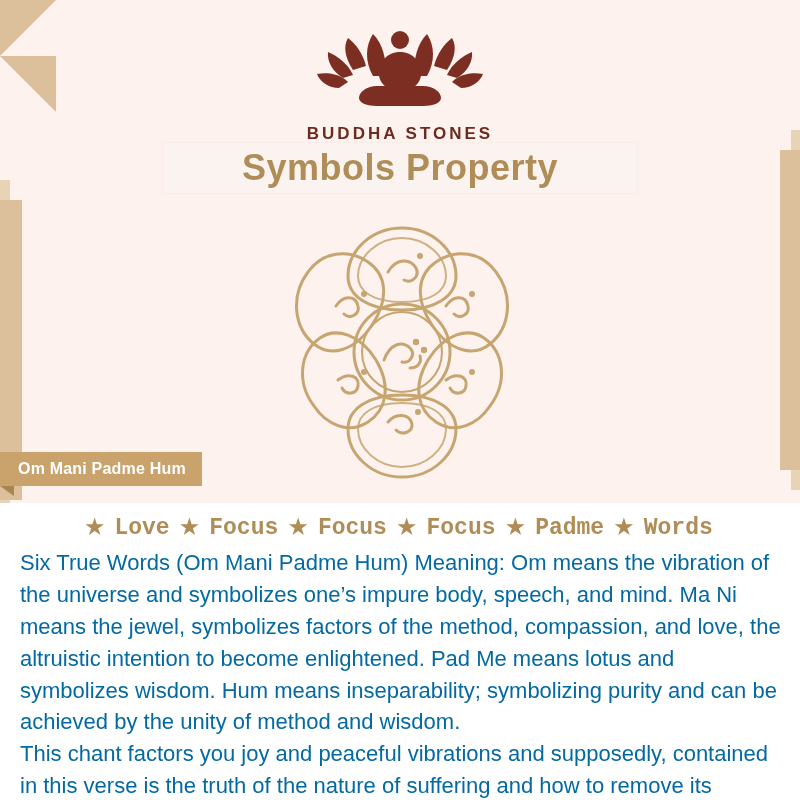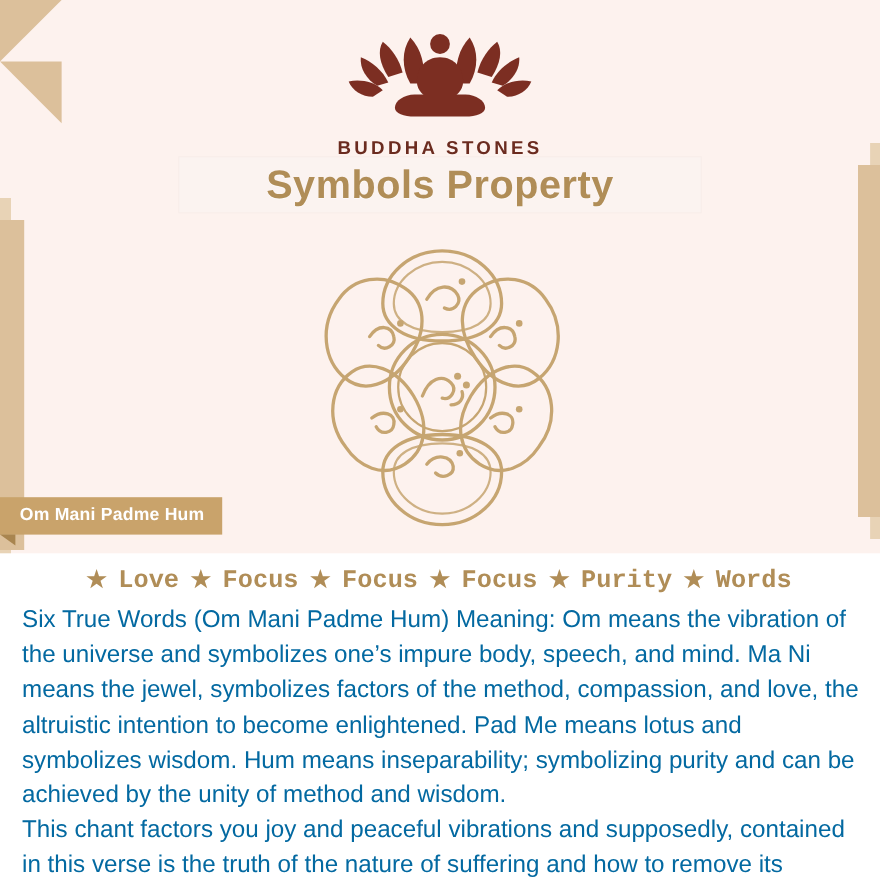--- a/index.html
+++ b/index.html
@@ -295,21 +295,21 @@
     <div class="keywords">
       <span class="star">★</span>
       <span class="kw">Love</span>
       <span class="star">★</span>
       <span class="kw">Focus</span>
       <span class="star">★</span>
       <span class="kw">Focus</span>
       <span class="star">★</span>
       <span class="kw">Focus</span>
       <span class="star">★</span>
-      <span class="kw">Purity</span>
+      <span class="kw">Padme</span>
       <span class="star">★</span>
       <span class="kw">Words</span>
     </div>
 
     <div class="body-text">
       <p>Six True Words (Om Mani Padme Hum) Meaning: Om means the vibration of the universe and symbolizes one’s impure body, speech, and mind. Ma Ni means the jewel, symbolizes factors of the method, compassion, and love, the altruistic intention to become enlightened. Pad Me means lotus and symbolizes wisdom. Hum means inseparability; symbolizing purity and can be achieved by the unity of method and wisdom.</p>
       <p>This chant factors you joy and peaceful vibrations and supposedly, contained in this verse is the truth of the nature of suffering and how to remove its causes.</p>
     </div>
   </div>
 

